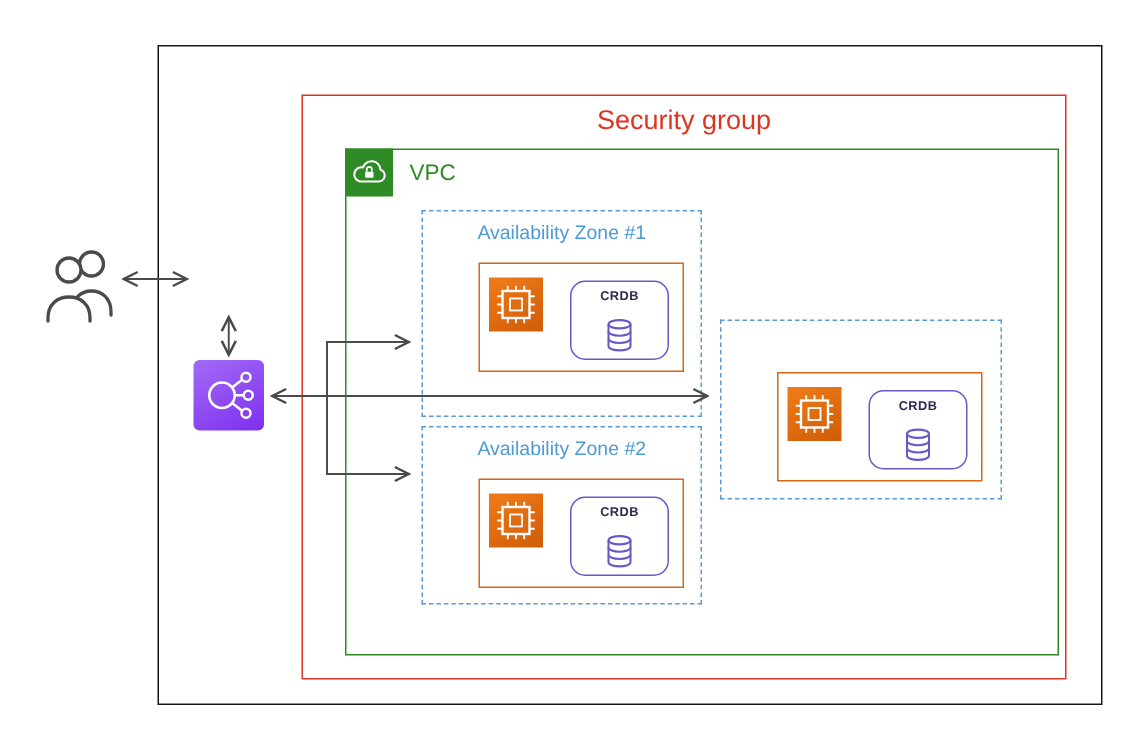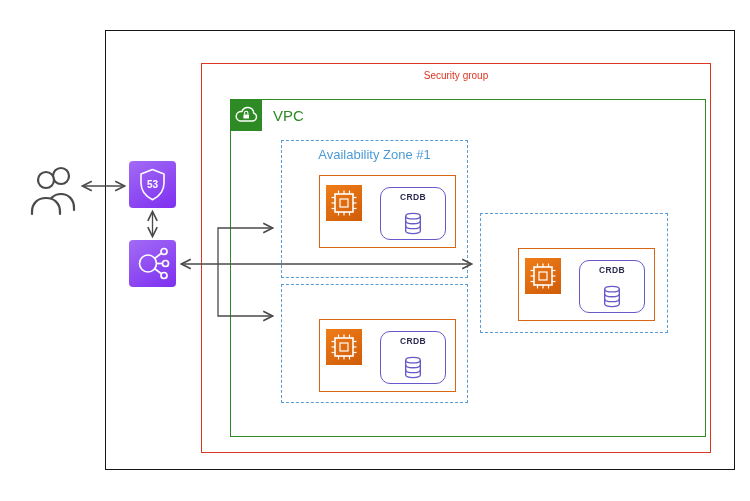--- a/index.html
+++ b/index.html
@@ -18,21 +18,21 @@
   
   .outer { position:absolute; left:105px; top:30px; width:630px; height:440px;
            border:1.5px solid #161616; z-index:1; }
   .awslogo { position:absolute; left:12px; top:10px; width:40px; height:40px; background:#232f3e;
              color:#fff; display:flex; flex-direction:column; align-items:center; justify-content:center; }
   .awslogo .aws-txt { font-weight:bold; font-size:14px; line-height:13px; }
 
   
   .sg { position:absolute; left:95px; top:32px; width:510px; height:390px; border:1px solid #dd3522; }
   .sg-label { position:absolute; top:6px; left:0; width:100%; text-align:center;
-              color:#dd3522; font-size:10px; }
+              color:#dd3522; font-size:18px; }
 
   
   .vpc { position:absolute; left:28px; top:35px; width:476px; height:338px; border:1px solid #2e8a25; }
   .vpc-badge { position:absolute; left:-1px; top:-1px; width:32px; height:32px; background:#2e8a25;
                display:flex; align-items:center; justify-content:center; }
   .vpc-label { position:absolute; left:42px; top:7px; color:#2e8a25; font-size:15px; }
 
   
   .az { position:absolute; border:1.5px dashed #5b9bd5; background:transparent; }
   .az-label { margin-top:6px; text-align:center; color:#4d9bd5; font-size:13px; }
@@ -69,26 +69,20 @@
 
   <svg class="users-svg" width="50" height="55" viewBox="0 0 50 55">
     <g stroke="#4a4a4a" stroke-width="2.2" fill="#ffffff" stroke-linecap="round">
       <circle cx="31" cy="13" r="8"></circle>
       <path d="M18,47 v-2 c0,-9 6,-14 13,-14 c7,0 13,5 13,14 v2" fill="none"></path>
       <circle cx="16" cy="17" r="8"></circle>
       <path d="M2,51 v-2 c0,-9 6,-14 14,-14 c8,0 14,5 14,14 v2" fill="#ffffff"></path>
     </g>
   </svg>
 
-  <div class="icon-sq" style="left:129px; top:161px;">
-    <svg width="47" height="47" viewBox="0 0 47 47">
-      <path d="M23.5,8.5 L35,13 V22 C35,30 30,35.5 23.5,38.8 C17,35.5 12,30 12,22 V13 Z" fill="none" stroke="#ffffff" stroke-width="1.6" stroke-linejoin="round"></path>
-      <text x="23.5" y="26.5" text-anchor="middle" fill="#ffffff" font-size="10" font-weight="bold" font-family="Liberation Sans, sans-serif">53</text>
-    </svg>
-  </div>
 
   <div class="icon-sq" style="left:129px; top:240px;">
     <svg width="47" height="47" viewBox="0 0 47 47">
       <g stroke="#ffffff" stroke-width="1.7" fill="none">
         <circle cx="19" cy="23.5" r="8.5"></circle>
         <line x1="25.5" y1="18.5" x2="32" y2="13.5"></line>
         <line x1="27.5" y1="23.5" x2="33.5" y2="23.5"></line>
         <line x1="25.5" y1="28.5" x2="32" y2="33.5"></line>
         <circle cx="35" cy="11.5" r="3"></circle>
         <circle cx="36.5" cy="23.5" r="3"></circle>
@@ -146,20 +140,21 @@
                   <path d="M4,6 V22 a8,3 0 0 0 16,0 V6"></path>
                   <path d="M4,11.3 a8,3 0 0 0 16,0"></path>
                   <path d="M4,16.6 a8,3 0 0 0 16,0"></path>
                 </g>
               </svg>
             </div>
           </div>
         </div>
 
         <div class="az" style="left:50px; top:184px; width:187px; height:119px;">
+          <div class="az-label">Availability Zone #2</div>
           <div class="node-group">
             <div class="chip">
               <svg width="36" height="36" viewBox="0 0 36 36">
                 <g stroke="#ffffff" fill="none">
                   <rect x="9" y="9" width="18" height="18" stroke-width="1.6"></rect>
                   <rect x="14" y="14" width="8" height="8" stroke-width="1.2"></rect>
                   <g stroke-width="1.2">
                     <line x1="12.5" y1="5.5" x2="12.5" y2="9"></line>
                       <line x1="18" y1="5.5" x2="18" y2="9"></line>
                       <line x1="23.5" y1="5.5" x2="23.5" y2="9"></line>

